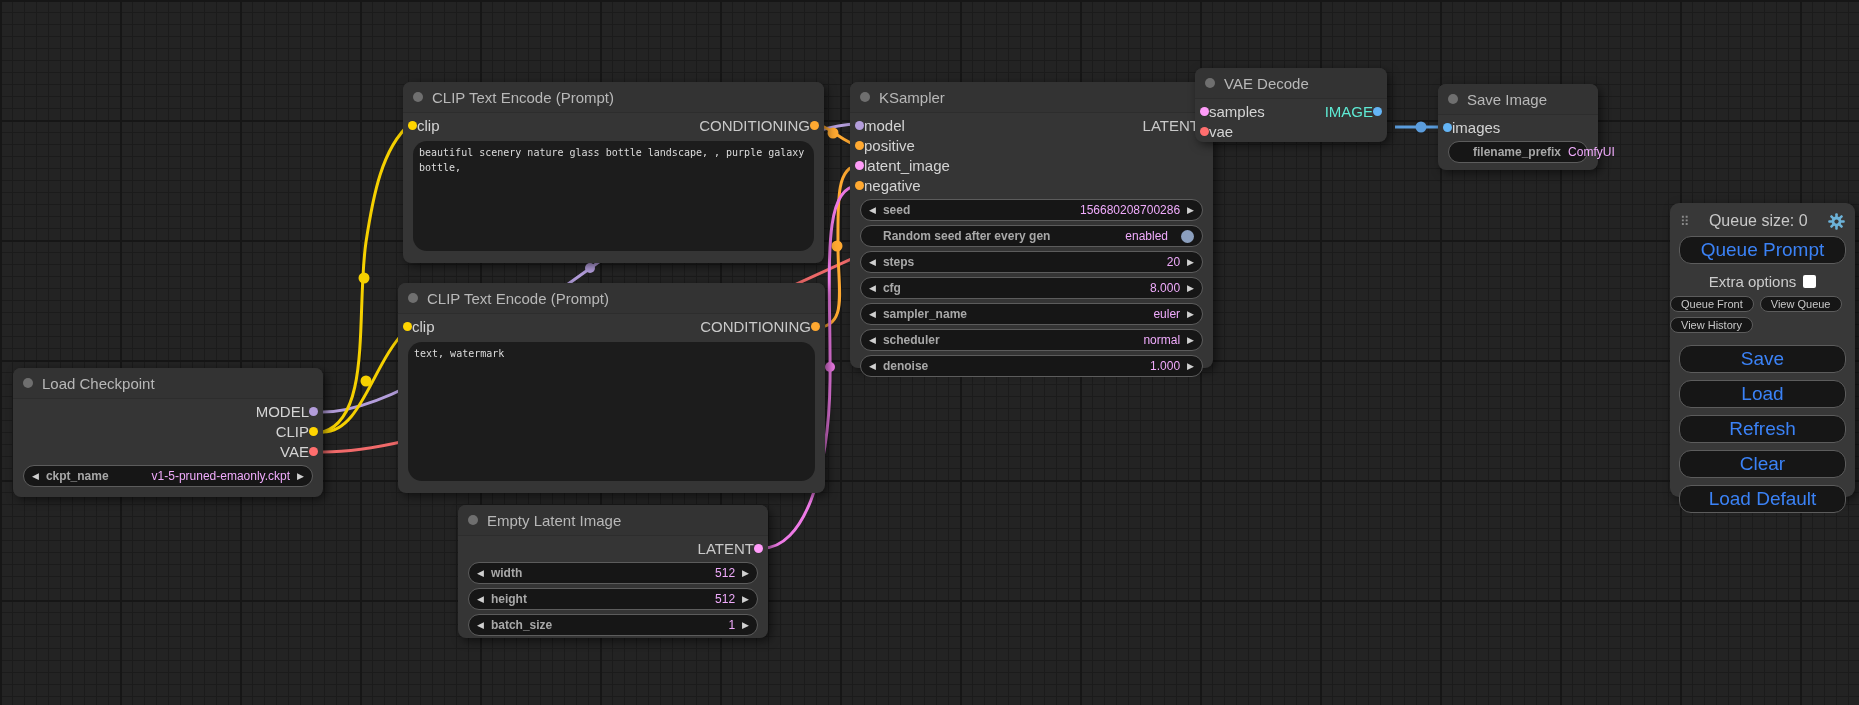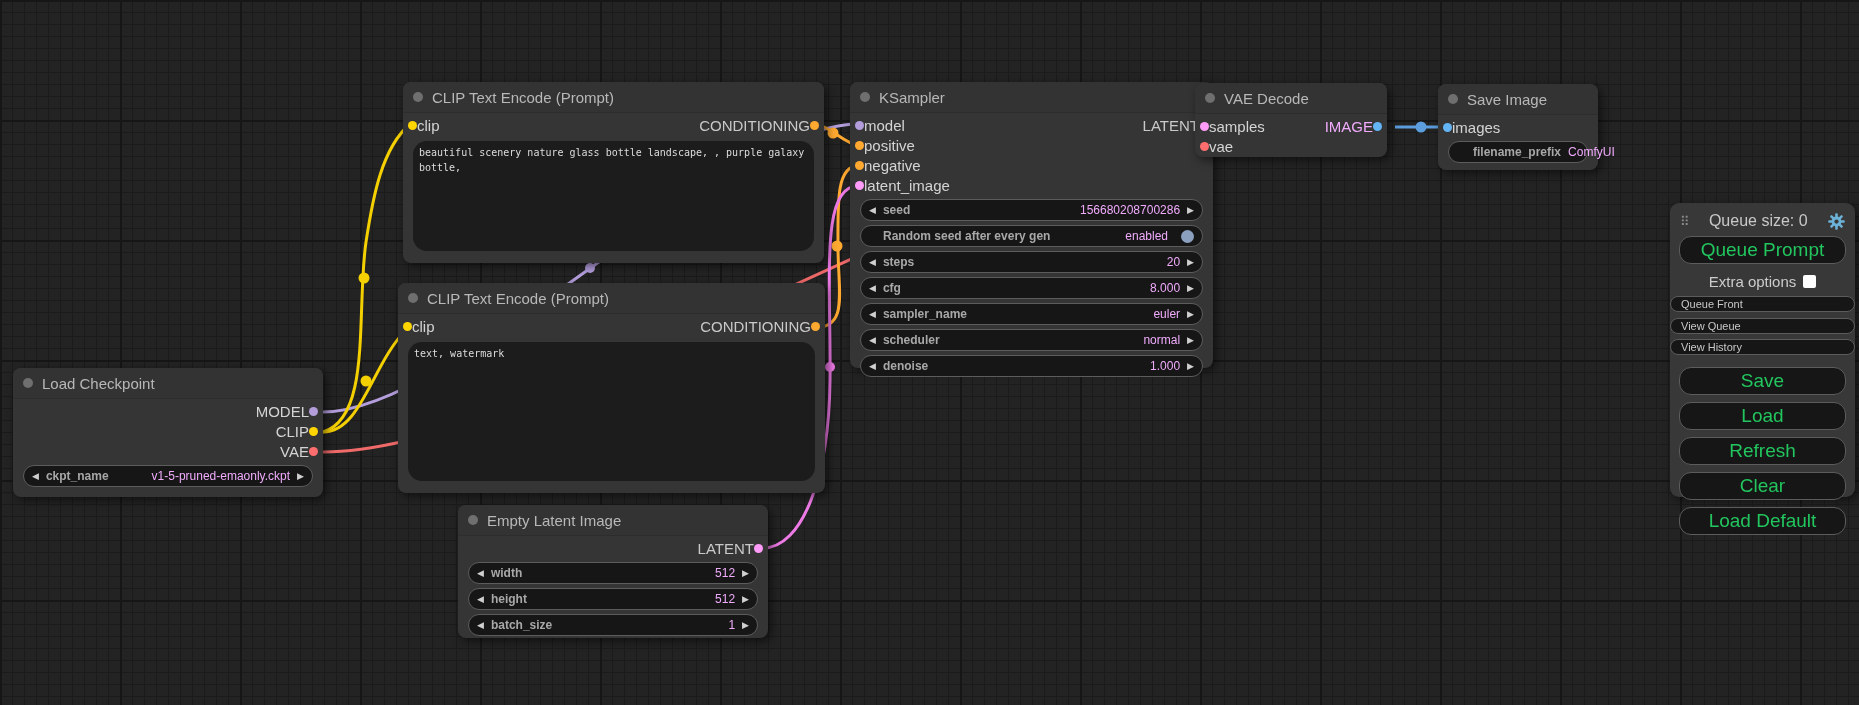--- a/index.html
+++ b/index.html
@@ -32,28 +32,28 @@
   .toggle-circle{width:13px;height:13px;border-radius:50%;background:#8b9fbe;margin-left:6px;flex:0 0 auto;}
   .prompt{margin:6px 10px;background:#1c1c1c;border-radius:14px;color:#dcdcdc;
     font-family:"DejaVu Sans Mono",monospace;font-size:10px;line-height:1.45;
     padding:5px 6px;white-space:pre-wrap;word-break:break-word;}
   
   .qpanel{position:absolute;left:1670px;top:203px;width:185px;height:294px;background:#383838;
     border-radius:9px;z-index:3;box-shadow:3px 3px 10px rgba(0,0,0,.55);}
   .qhead{display:flex;align-items:center;padding:9px 10px 2px 10px;color:#cccccc;}
   .qgrip{color:#8a8a8a;font-size:13px;letter-spacing:-1px;cursor:grab;}
   .qtitle{flex:1;text-align:center;font-size:16px;color:#c8c8c8;}
-  .qbtn{display:block;width:165px;margin:6px auto 0 auto;background:#161616;color:#22c55e;
+  .qbtn{display:block;width:165px;margin:6px auto 0 auto;background:#161616;color:#3b82f6;
     border:1px solid #5c5c5c;border-radius:12px;font-size:19px;text-align:center;
     font-family:"Liberation Sans",sans-serif;padding:2px 0;cursor:pointer;}
   .qbtn.big{margin-top:4px;}
   .extra{display:flex;align-items:center;justify-content:center;gap:7px;margin-top:9px;
     color:#cccccc;font-size:15px;}
   .checkbox{width:13px;height:13px;background:#ffffff;border-radius:2px;display:inline-block;}
-  .minirow{display:flex;justify-content:flex-start;gap:6px;margin-top:6px;flex-direction:column;}
+  .minirow{display:flex;justify-content:flex-start;gap:6px;margin-top:6px;}
   .minibtn{background:#161616;color:#c8c8c8;border:1px solid #5c5c5c;border-radius:9px;
     font-size:11px;padding:1px 10px;cursor:pointer;}
   .btnstack{margin-top:12px;}
   .btnstack .qbtn{margin-top:7px;}
 </style>
 </head>
 <body>
 
 <div class="canvas">
 
@@ -180,28 +180,28 @@
           </span>
       </div>
       <div class="srow">
           <span class="slot">
             <i class="dot c-cond"></i>
             <em style="font-style:normal">positive</em>
           </span>
         </div>
       <div class="srow">
           <span class="slot">
+            <i class="dot c-latent"></i>
+            <em style="font-style:normal">latent_image</em>
+          </span>
+        </div>
+      <div class="srow">
+          <span class="slot">
             <i class="dot c-cond"></i>
             <em style="font-style:normal">negative</em>
-          </span>
-        </div>
-      <div class="srow">
-          <span class="slot">
-            <i class="dot c-latent"></i>
-            <em style="font-style:normal">latent_image</em>
           </span>
         </div>
     </div>
     <div class="widget">
       <span class="warrow">◀</span>
       <span class="wlabel">seed</span>
       <span class="wvalue">156680208700286</span>
       <span class="warrow">▶</span>
     </div>
     <div class="widget">
@@ -234,32 +234,32 @@
       <span class="warrow">▶</span>
     </div>
     <div class="widget">
       <span class="warrow">◀</span>
       <span class="wlabel">denoise</span>
       <span class="wvalue">1.000</span>
       <span class="warrow">▶</span>
     </div>
   </div>
 
-  <div class="node" style="left:1195px;top:83px;width:192px;height:74px;">
+  <div class="node" style="left:1195px;top:68px;width:192px;height:74px;">
     <div class="ntitle">
       <span class="tdot"></span>
       <span>VAE Decode</span>
     </div>
     <div class="slots">
       <div class="srow">
         <span class="slot">
             <i class="dot c-latent"></i>
             <em style="font-style:normal">samples</em>
           </span>
-        <span class="slot" style="color:#f0abfc">
+        <span class="slot" style="color:#5eead4">
             <em style="font-style:normal">IMAGE</em>
             <i class="dot c-image"></i>
           </span>
       </div>
       <div class="srow">
           <span class="slot">
             <i class="dot c-vae"></i>
             <em style="font-style:normal">vae</em>
           </span>
         </div>

